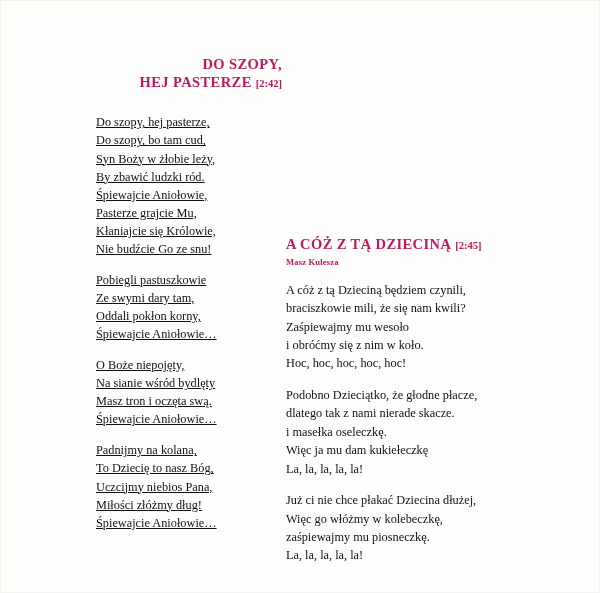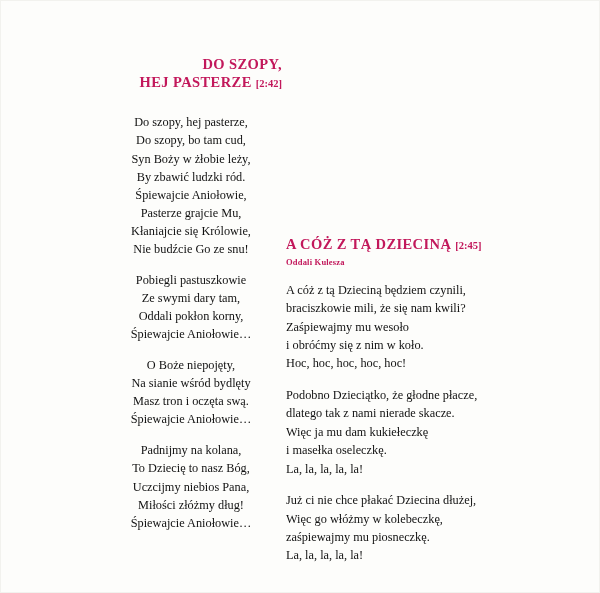--- a/index.html
+++ b/index.html
@@ -73,24 +73,25 @@
   .author {
     color: #c2185b;
     font-size: 8.5px;
     font-weight: bold;
     margin-top: 3px;
     letter-spacing: 0.2px;
   }
 
   .lyrics-left {
     margin-top: 22px;
-    text-align: center;
+    text-align: left;
     font-size: 12.3px;
     line-height: 1.47;
     color: #111;
+    text-decoration: underline;
   }
   .lyrics-right {
     margin-top: 14px;
     text-align: left;
     font-size: 12.3px;
     line-height: 1.5;
     color: #111;
   }
   .stanza { margin: 0 0 13px 0; }
   .stanza:last-child { margin-bottom: 0; }
@@ -138,35 +139,35 @@
         <span class="ln">Śpiewajcie Aniołowie…</span>
       </p>
     </div>
   </div>
 
   <div class="col-right">
     <div class="song-title title-right">
       <span>A CÓŻ Z TĄ DZIECINĄ</span>
       <span class="dur">[2:45]</span>
     </div>
-    <div class="author">Oddali Kulesza</div>
+    <div class="author">Masz Kulesza</div>
 
     <div class="lyrics-right">
       <p class="stanza">
         <span class="ln">A cóż z tą Dzieciną będziem czynili,</span>
         <span class="ln">braciszkowie mili, że się nam kwili?</span>
         <span class="ln">Zaśpiewajmy mu wesoło</span>
         <span class="ln">i obróćmy się z nim w koło.</span>
         <span class="ln">Hoc, hoc, hoc, hoc, hoc!</span>
       </p>
       <p class="stanza">
         <span class="ln">Podobno Dzieciątko, że głodne płacze,</span>
         <span class="ln">dlatego tak z nami nierade skacze.</span>
+        <span class="ln">i masełka oseleczkę.</span>
         <span class="ln">Więc ja mu dam kukiełeczkę</span>
-        <span class="ln">i masełka oseleczkę.</span>
         <span class="ln">La, la, la, la, la!</span>
       </p>
       <p class="stanza">
         <span class="ln">Już ci nie chce płakać Dziecina dłużej,</span>
         <span class="ln">Więc go włóżmy w kolebeczkę,</span>
         <span class="ln">zaśpiewajmy mu piosneczkę.</span>
         <span class="ln">La, la, la, la, la!</span>
       </p>
     </div>
   </div>

